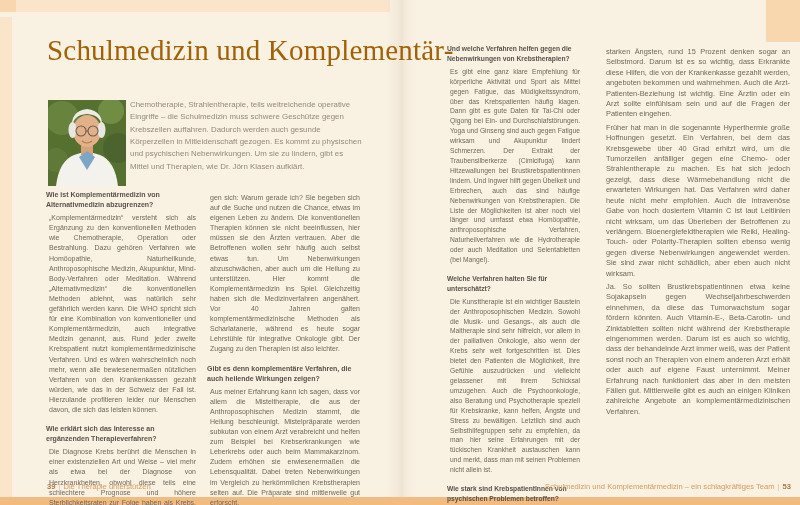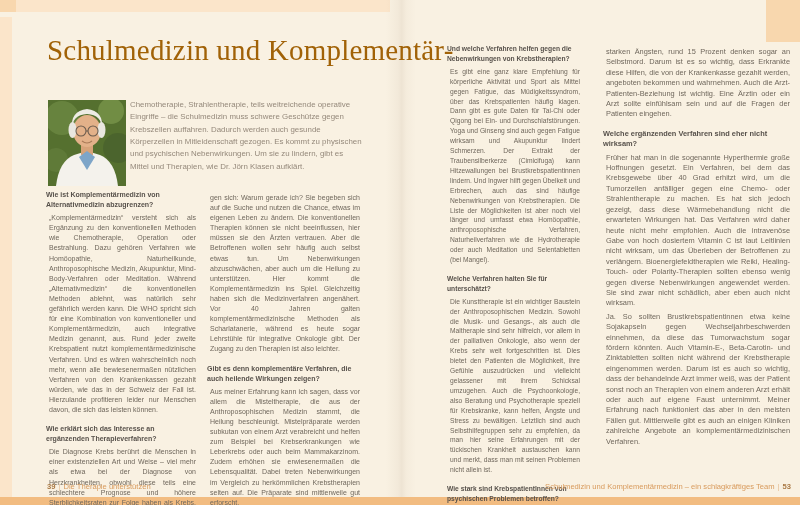--- a/index.html
+++ b/index.html
@@ -105,21 +105,20 @@
     <p class="q first">Und welche Verfahren helfen gegen die Nebenwirkungen von Krebstherapien?</p>
     <p class="a">Es gibt eine ganz klare Empfehlung für körperliche Aktivität und Sport als Mittel gegen Fatigue, das Müdigkeitssyndrom, über das Krebspatienten häufig klagen. Dann gibt es gute Daten für Tai-Chi oder Qigong bei Ein- und Durchschlafstörungen. Yoga und Ginseng sind auch gegen Fatigue wirksam und Akupunktur lindert Schmerzen. Der Extrakt der Traubensilberkerze (Cimicifuga) kann Hitzewallungen bei Brustkrebspatientinnen lindern. Und Ingwer hilft gegen Übelkeit und Erbrechen, auch das sind häufige Nebenwirkungen von Krebstherapien. Die Liste der Möglichkeiten ist aber noch viel länger und umfasst etwa Homöopathie, anthroposophische Verfahren, Naturheilverfahren wie die Hydrotherapie oder auch Meditation und Selentabletten (bei Mangel).</p>
     <p class="q">Welche Verfahren halten Sie für unterschätzt?</p>
     <p class="a">Die Kunsttherapie ist ein wichtiger Baustein der Anthroposophischen Medizin. Sowohl die Musik- und Gesangs-, als auch die Maltherapie sind sehr hilfreich, vor allem in der palliativen Onkologie, also wenn der Krebs sehr weit fortgeschritten ist. Dies bietet den Patienten die Möglichkeit, ihre Gefühle auszudrücken und vielleicht gelassener mit ihrem Schicksal umzugehen. Auch die Psychoonkologie, also Beratung und Psychotherapie speziell für Krebskranke, kann helfen, Ängste und Stress zu bewältigen. Letztlich sind auch Selbsthilfegruppen sehr zu empfehlen, da man hier seine Erfahrungen mit der tückischen Krankheit austauschen kann und merkt, dass man mit seinen Problemen nicht allein ist.</p>
     <p class="q">Wie stark sind KrebspatientInnen von psychischen Problemen betroffen?</p>
     <p class="a">Nach der Diagnose Krebs treten bei fast zwei Dritteln der Patienten Disstress (also krank machender Stress) sowie Depressionen auf. Etwa die Hälfte leidet unter</p>
   </div>
 
   <div class="col col4">
     <p class="a">starken Ängsten, rund 15 Prozent denken sogar an Selbstmord. Darum ist es so wichtig, dass Erkrankte diese Hilfen, die von der Krankenkasse gezahlt werden, angeboten bekommen und wahrnehmen. Auch die Arzt-Patienten-Beziehung ist wichtig. Eine Ärztin oder ein Arzt sollte einfühlsam sein und auf die Fragen der Patienten eingehen.</p>
-    <p class="q">Welche ergänzenden Verfahren sind eher nicht wirksam?</p>
     <p class="a">Früher hat man in die sogenannte Hyperthermie große Hoffnungen gesetzt. Ein Verfahren, bei dem das Krebsgewebe über 40 Grad erhitzt wird, um die Tumorzellen anfälliger gegen eine Chemo- oder Strahlentherapie zu machen. Es hat sich jedoch gezeigt, dass diese Wärmebehandlung nicht die erwarteten Wirkungen hat. Das Verfahren wird daher heute nicht mehr empfohlen. Auch die intravenöse Gabe von hoch dosiertem Vitamin C ist laut Leitlinien nicht wirksam, um das Überleben der Betroffenen zu verlängern. Bioenergiefeldtherapien wie Reiki, Healing-Touch- oder Polarity-Therapien sollten ebenso wenig gegen diverse Nebenwirkungen angewendet werden. Sie sind zwar nicht schädlich, aber eben auch nicht wirksam.</p>
     <p class="a">Ja. So sollten Brustkrebspatientinnen etwa keine Sojakapseln gegen Wechseljahrbeschwerden einnehmen, da diese das Tumorwachstum sogar fördern könnten. Auch Vitamin-E-, Beta-Carotin- und Zinktabletten sollten nicht während der Krebstherapie eingenommen werden. Darum ist es auch so wichtig, dass der behandelnde Arzt immer weiß, was der Patient sonst noch an Therapien von einem anderen Arzt erhält oder auch auf eigene Faust unternimmt. Meiner Erfahrung nach funktioniert das aber in den meisten Fällen gut. Mittlerweile gibt es auch an einigen Kliniken zahlreiche Angebote an komplementärmedizinischen Verfahren.</p>
   </div>
 
   <div class="footer footer-right">
     <span class="sect">Schulmedizin und Komplementärmedizin – ein schlagkräftiges Team</span><span class="sep">|</span><span class="pnum">53</span>
   </div>
 
 </div>
 

